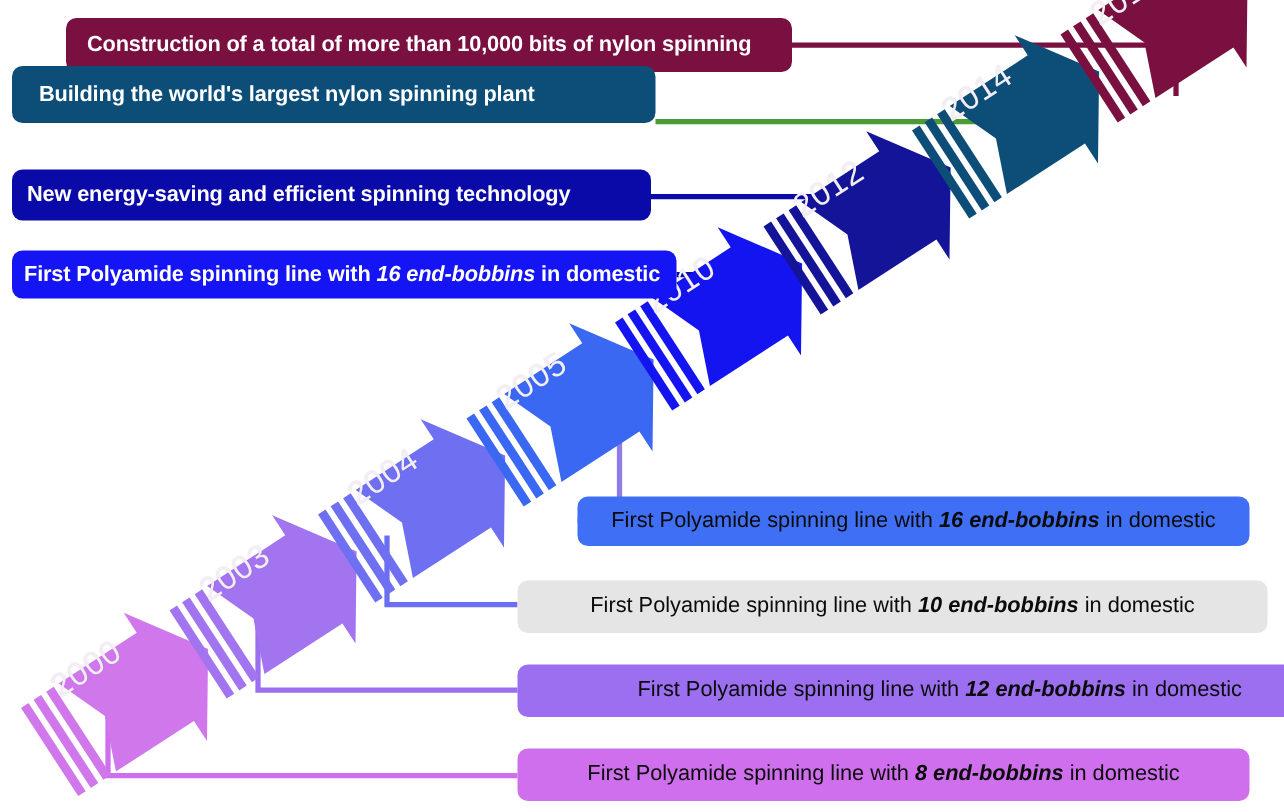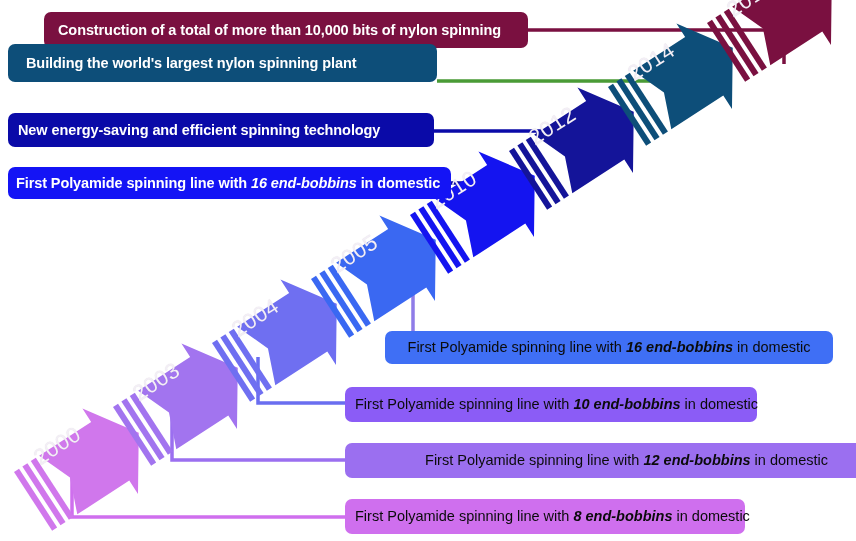--- a/index.html
+++ b/index.html
@@ -148,31 +148,31 @@
       <span>First Polyamide spinning line with </span><i>16 end-bobbins</i><span> in domestic</span>
     </span>
   </div>
 
   <div class="callout bot" style="left:385px;top:331px;width:448px;height:33px;background:#3f6ff5;padding:0 10px;">
     <span class="txt">
       <span>First Polyamide spinning line with </span><b>16 end-bobbins</b><span> in domestic</span>
     </span>
   </div>
 
-  <div class="callout bot" style="left:345px;top:387px;width:412px;height:35px;background:#8b5cf6;padding:4px 10px;">
+  <div class="callout bot" style="left:345px;top:387px;width:500px;height:35px;background:#e5e5e5;padding:4px 10px;">
     <span class="txt">
       <span>First Polyamide spinning line with </span><b>10 end-bobbins</b><span> in domestic</span>
     </span>
   </div>
 
   <div class="callout bot" style="left:345px;top:443px;width:563px;height:35px;background:#9b6ff0;padding:0 10px;">
     <span class="txt">
       <span>First Polyamide spinning line with </span><b>12 end-bobbins</b><span> in domestic</span>
     </span>
   </div>
 
-  <div class="callout bot" style="left:345px;top:499px;width:400px;height:35px;background:#cf6fee;padding:0 10px;">
+  <div class="callout bot" style="left:345px;top:499px;width:488px;height:35px;background:#cf6fee;padding:0 10px;">
     <span class="txt">
       <span>First Polyamide spinning line with </span><b>8 end-bobbins</b><span> in domestic</span>
     </span>
   </div>
 
 </div>
 
 </body></html>

